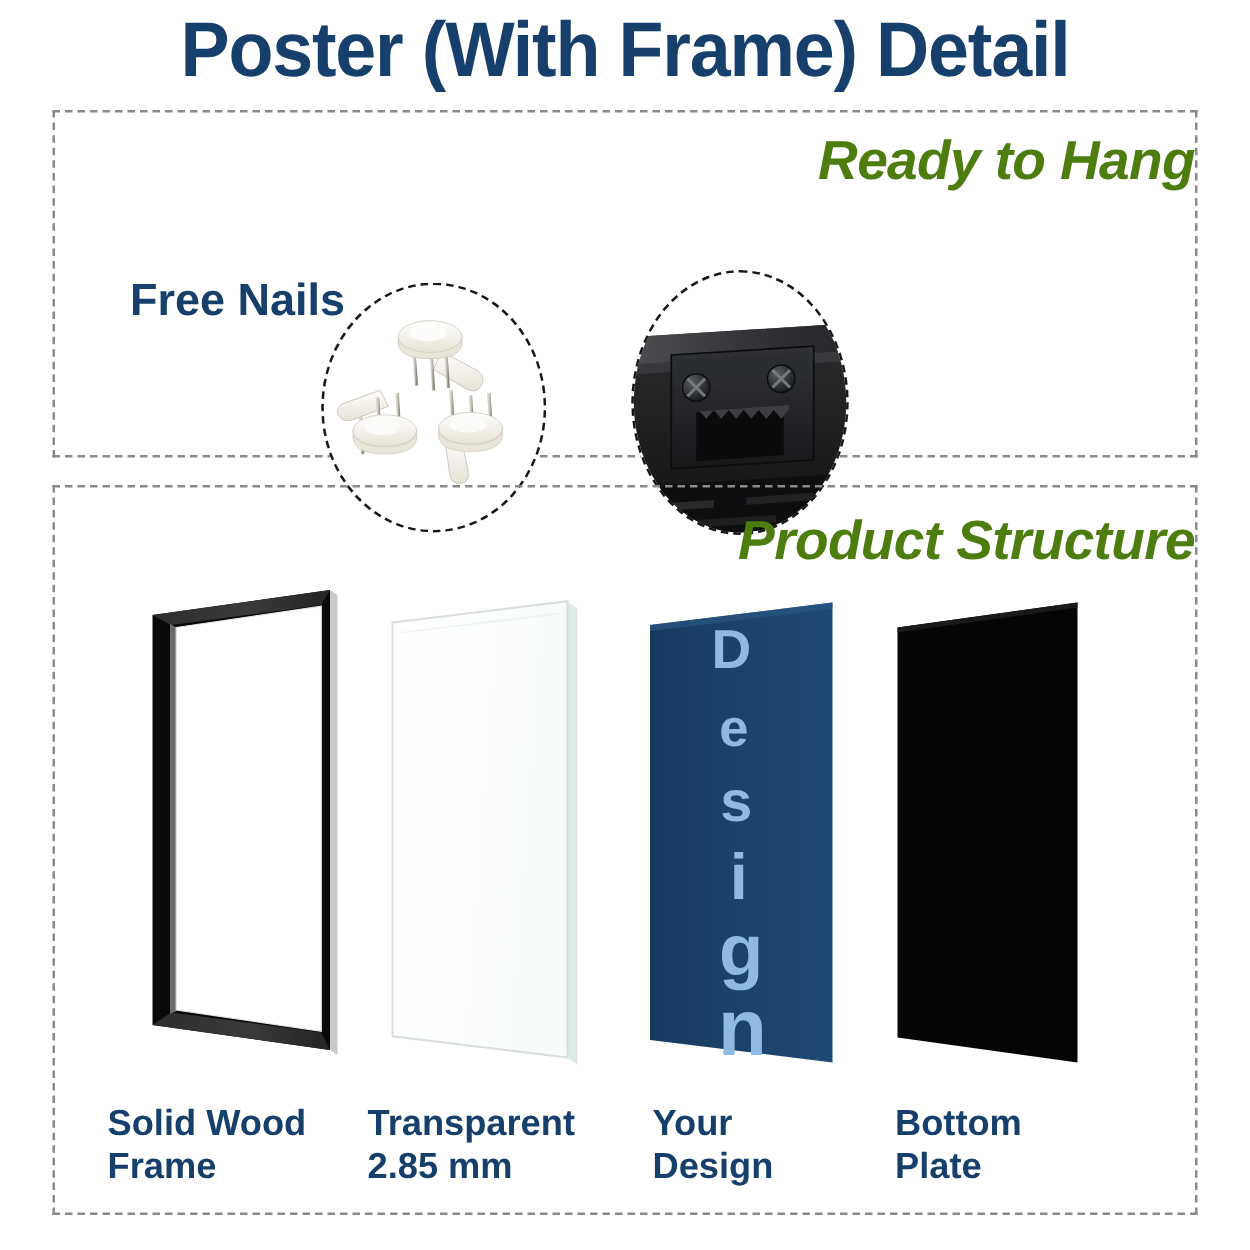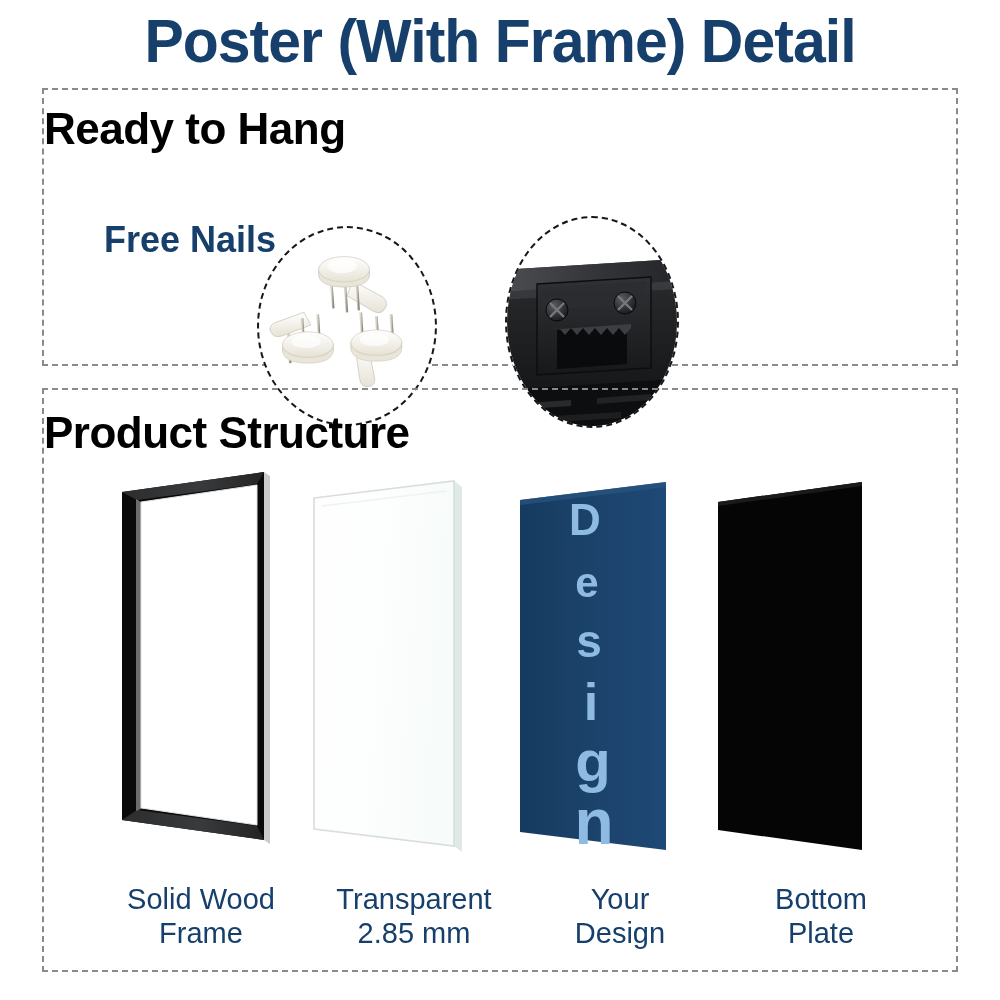--- a/index.html
+++ b/index.html
@@ -33,24 +33,25 @@
     border:2px dashed #8a8a8a;
     box-sizing:border-box;
     background:transparent;
   }
   #panel-hang{left:42px;top:88px;width:916px;height:278px;}
   #panel-structure{left:42px;top:388px;width:916px;height:584px;}
 
   .panel-title{
     position:absolute;
     width:100%;
-    text-align:left;
-    color:#000000;
+    text-align:right;
+    color:#4d7c0f;
     font-weight:bold;
     white-space:nowrap;
+    font-style:italic;
   }
   #hang-title{top:14px;left:0;font-size:44px;letter-spacing:-0.5px;}
   #structure-title{top:18px;left:0;font-size:44px;letter-spacing:-0.5px;}
 
   
   .hang-row{
     position:absolute;left:0;top:68px;width:100%;height:210px;
   }
   .side-label{
     position:absolute;
@@ -109,23 +110,23 @@
     width:70px;
     line-height:1;
   }
 
   
   .captions{
     position:absolute;left:0;top:492px;width:100%;height:90px;
   }
   .caption{
     position:absolute;
-    text-align:center;
+    text-align:left;
     color:#16406B;
-    font-weight:normal;
+    font-weight:bold;
     font-size:29px;
     line-height:1.18;
     white-space:pre-line;
   }
   #cap-0{left:42px;top:0;width:230px;}
   #cap-1{left:250px;top:0;width:240px;}
   #cap-2{left:478px;top:0;width:196px;}
   #cap-3{left:672px;top:0;width:210px;}
 </style>
 </head>

